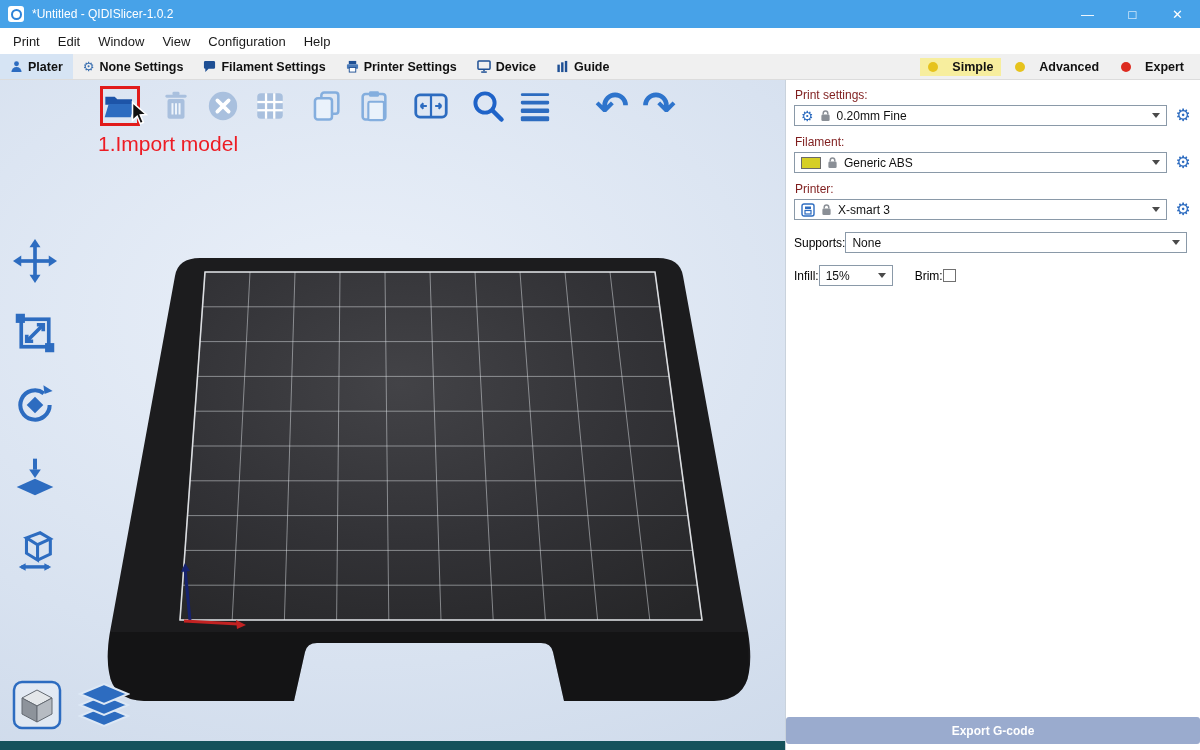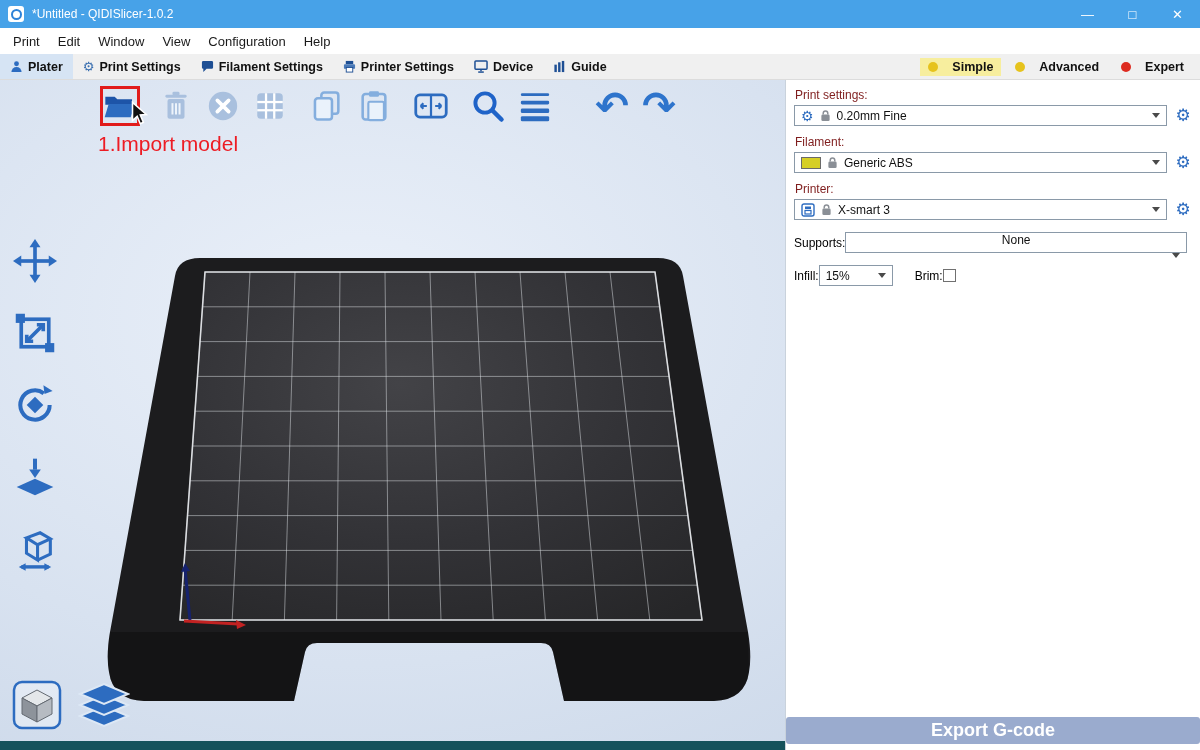--- a/index.html
+++ b/index.html
@@ -65,21 +65,21 @@
   .crow { display:flex; align-items:center; gap:7px; }
   .combo { flex:1; height:21px; border:1px solid #8a99a8; background:#fff; display:flex; align-items:center; gap:6px; padding:0 6px; font-size:12px; color:#111; }
   .chev { margin-left:auto; width:0; height:0; border-left:4px solid transparent; border-right:4px solid transparent; border-top:5px solid #4a4a4a; flex:none; }
   .cicon-gear { color:#2d6cc0; font-size:14px; line-height:1; }
   .gearbtn { color:#2d6cc0; font-size:17px; width:18px; text-align:center; line-height:1; }
   .swatch { width:20px; height:12px; background:#d6cf26; border:1px solid #6a6a6a; flex:none; }
   .inline-row { display:flex; align-items:center; margin-top:12px; font-size:12px; }
   .small-combo { flex:none; width:74px; }
   .brim-label { margin-left:22px; }
   .checkbox { width:13px; height:13px; border:1px solid #707070; background:#fff; flex:none; }
-  .export { position:absolute; left:0; right:0; bottom:6px; height:27px; background:#9aabce; color:#fff; font-weight:700; font-size:18px; display:flex; align-items:center; justify-content:center; border-radius:3px; }
+  .export { position:absolute; left:0; right:0; bottom:6px; height:27px; background:#9aabce; color:#fff; font-weight:700; font-size:12px; display:flex; align-items:center; justify-content:center; border-radius:3px; }
 </style>
 </head>
 <body>
 
 <div class="titlebar">
   <div class="appicon"></div>
   <div class="wtitle">*Untitled - QIDISlicer-1.0.2</div>
   <div class="wctrl">
     <div class="wbtn">—</div>
     <div class="wbtn">□</div>
@@ -99,21 +99,21 @@
 <div class="tabbar">
   <div class="tab selected">
     <svg width="13" height="13" viewBox="0 0 14 14">
         <circle cx="7" cy="4" r="2.6" fill="#2d6cc0"></circle>
         <path d="M1.5 13 a5.5 5.5 0 0 1 11 0 Z" fill="#2d6cc0"></path>
       </svg>
     <span>Plater</span>
   </div>
   <div class="tab">
     <span class="gearglyph">⚙</span>
-    <span>Print Settings</span>
+    <span>None Settings</span>
   </div>
   <div class="tab">
     <svg width="13" height="13" viewBox="0 0 14 14">
         <path d="M1 2.5 A1.5 1.5 0 0 1 2.5 1 H11.5 A1.5 1.5 0 0 1 13 2.5 V8 A1.5 1.5 0 0 1 11.5 9.5 H6 L2.5 13 V9.5 A1.5 1.5 0 0 1 1 8 Z" fill="#1e4f94"></path>
       </svg>
     <span>Filament Settings</span>
   </div>
   <div class="tab">
     <svg width="13" height="13" viewBox="0 0 14 14">
         <rect x="3" y="1" width="8" height="3.5" fill="#1e4f94"></rect>
@@ -402,21 +402,21 @@
             <rect x="1.5" y="6" width="9" height="7" rx="1.5" fill="#8a8f96"></rect>
           </svg>
         <span>X-smart 3</span>
         <span class="chev"></span>
       </div>
       <span class="gearbtn">⚙</span>
     </div>
 
     <div class="inline-row">
       <span>Supports:</span>
-      <div class="combo" style="margin-right:5px;flex-direction:column;">
+      <div class="combo" style="margin-right:5px;">
         <span>None</span>
         <span class="chev"></span>
       </div>
     </div>
 
     <div class="inline-row">
       <span>Infill:</span>
       <div class="combo small-combo">
         <span>15%</span>
         <span class="chev"></span>

